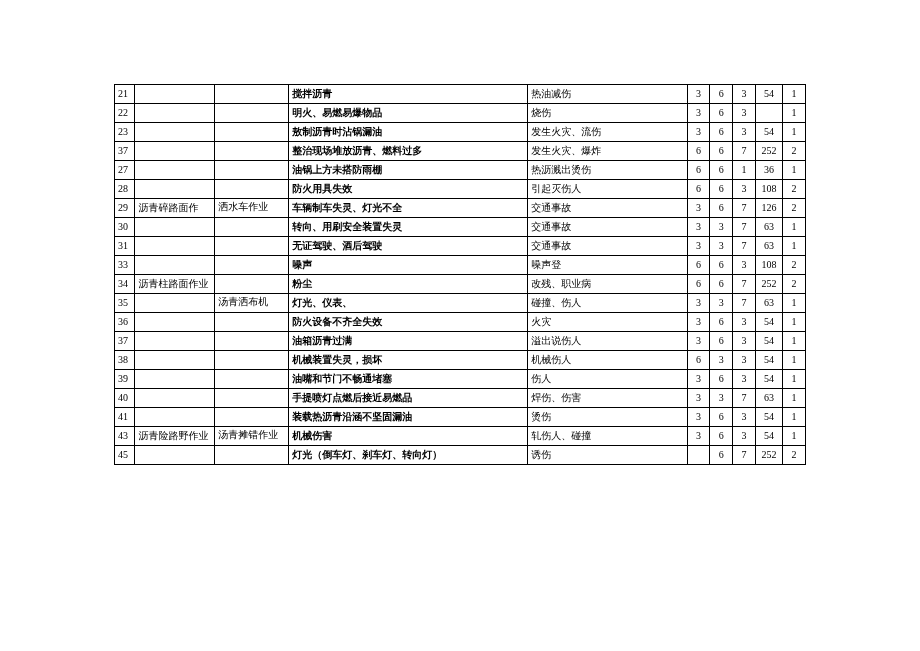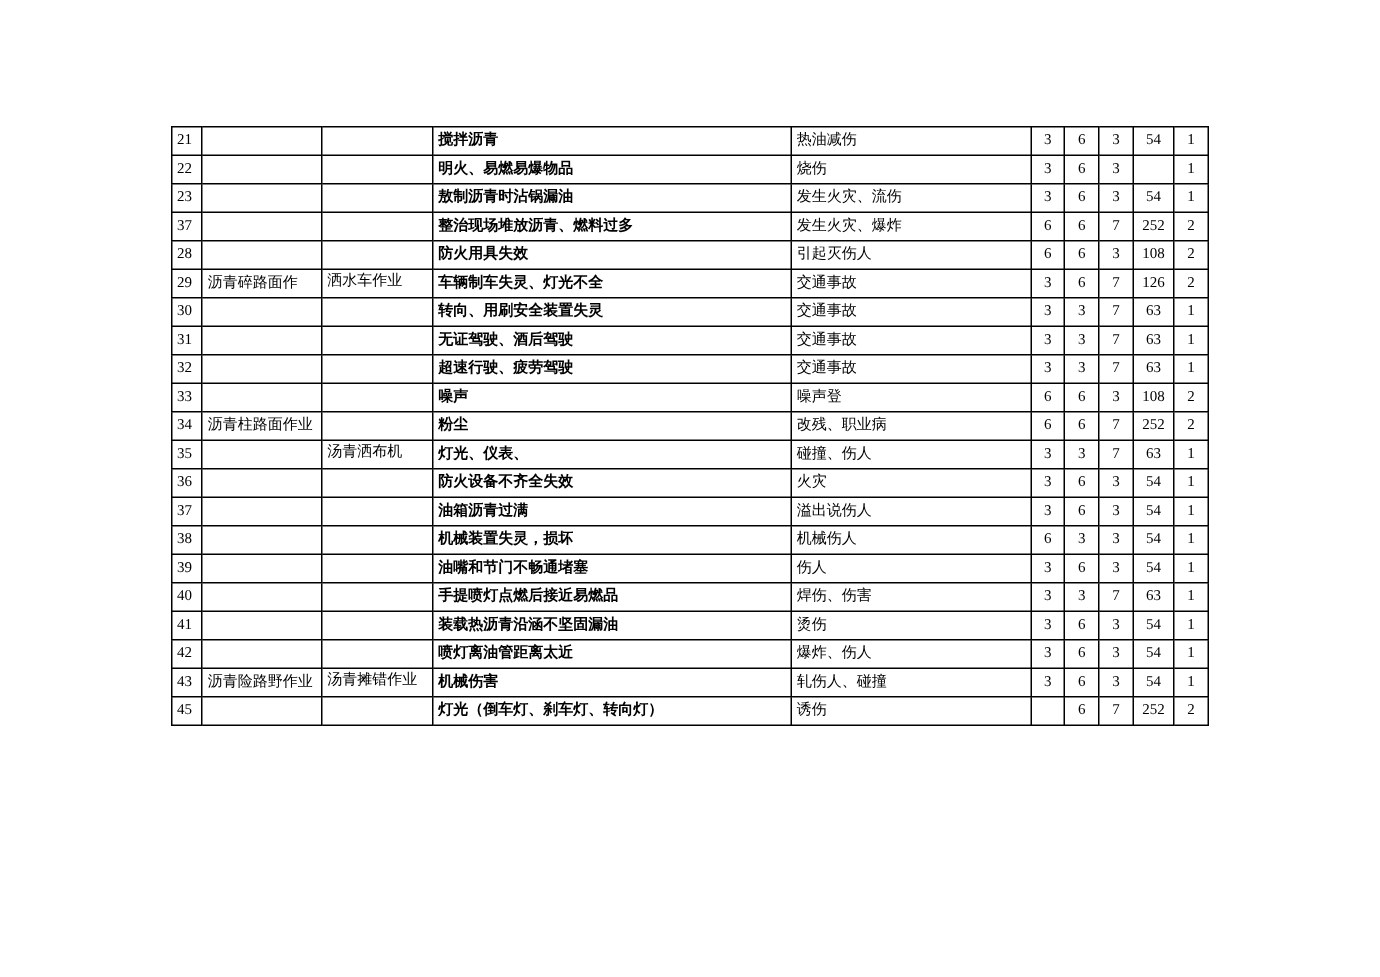--- a/index.html
+++ b/index.html
@@ -104,20 +104,32 @@
           <td class="col-cat2"></td>
           <td class="col-hazard">整治现场堆放沥青、燃料过多</td>
           <td class="col-result">发生火灾、爆炸</td>
           <td class="col-n1">6</td>
           <td class="col-n2">6</td>
           <td class="col-n3">7</td>
           <td class="col-n4">252</td>
           <td class="col-n5">2</td>
         </tr>
         <tr>
+          <td class="col-idx">27</td>
+          <td class="col-cat1 wrap"></td>
+          <td class="col-cat2"></td>
+          <td class="col-hazard">油锅上方未搭防雨棚</td>
+          <td class="col-result">热沥溅出烫伤</td>
+          <td class="col-n1">6</td>
+          <td class="col-n2">6</td>
+          <td class="col-n3">1</td>
+          <td class="col-n4">36</td>
+          <td class="col-n5">1</td>
+        </tr>
+        <tr>
           <td class="col-idx">28</td>
           <td class="col-cat1 wrap"></td>
           <td class="col-cat2"></td>
           <td class="col-hazard">防火用具失效</td>
           <td class="col-result">引起灭伤人</td>
           <td class="col-n1">6</td>
           <td class="col-n2">6</td>
           <td class="col-n3">3</td>
           <td class="col-n4">108</td>
           <td class="col-n5">2</td>
@@ -152,32 +164,20 @@
           <td class="col-cat2"></td>
           <td class="col-hazard">无证驾驶、酒后驾驶</td>
           <td class="col-result">交通事故</td>
           <td class="col-n1">3</td>
           <td class="col-n2">3</td>
           <td class="col-n3">7</td>
           <td class="col-n4">63</td>
           <td class="col-n5">1</td>
         </tr>
         <tr>
-          <td class="col-idx">32</td>
-          <td class="col-cat1 wrap"></td>
-          <td class="col-cat2"></td>
-          <td class="col-hazard">超速行驶、疲劳驾驶</td>
-          <td class="col-result">交通事故</td>
-          <td class="col-n1">3</td>
-          <td class="col-n2">3</td>
-          <td class="col-n3">7</td>
-          <td class="col-n4">63</td>
-          <td class="col-n5">1</td>
-        </tr>
-        <tr>
           <td class="col-idx">33</td>
           <td class="col-cat1 wrap"></td>
           <td class="col-cat2"></td>
           <td class="col-hazard">噪声</td>
           <td class="col-result">噪声登</td>
           <td class="col-n1">6</td>
           <td class="col-n2">6</td>
           <td class="col-n3">3</td>
           <td class="col-n4">108</td>
           <td class="col-n5">2</td>
@@ -265,32 +265,20 @@
           <td class="col-n3">7</td>
           <td class="col-n4">63</td>
           <td class="col-n5">1</td>
         </tr>
         <tr>
           <td class="col-idx">41</td>
           <td class="col-cat1 wrap"></td>
           <td class="col-cat2"></td>
           <td class="col-hazard">装载热沥青沿涵不坚固漏油</td>
           <td class="col-result">烫伤</td>
-          <td class="col-n1">3</td>
-          <td class="col-n2">6</td>
-          <td class="col-n3">3</td>
-          <td class="col-n4">54</td>
-          <td class="col-n5">1</td>
-        </tr>
-        <tr>
-          <td class="col-idx">42</td>
-          <td class="col-cat1 wrap"></td>
-          <td class="col-cat2"></td>
-          <td class="col-hazard">喷灯离油管距离太近</td>
-          <td class="col-result">爆炸、伤人</td>
           <td class="col-n1">3</td>
           <td class="col-n2">6</td>
           <td class="col-n3">3</td>
           <td class="col-n4">54</td>
           <td class="col-n5">1</td>
         </tr>
         <tr>
           <td class="col-idx">43</td>
           <td class="col-cat1 wrap">沥青险路野作业</td>
           <td class="col-cat2">汤青摊错作业</td>

